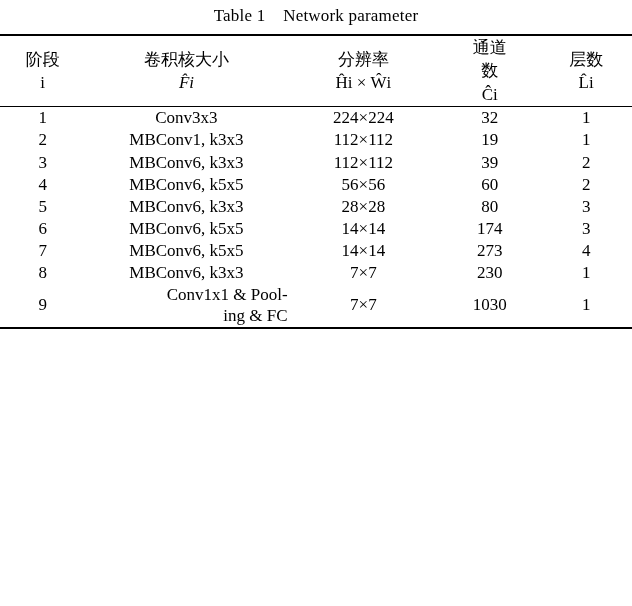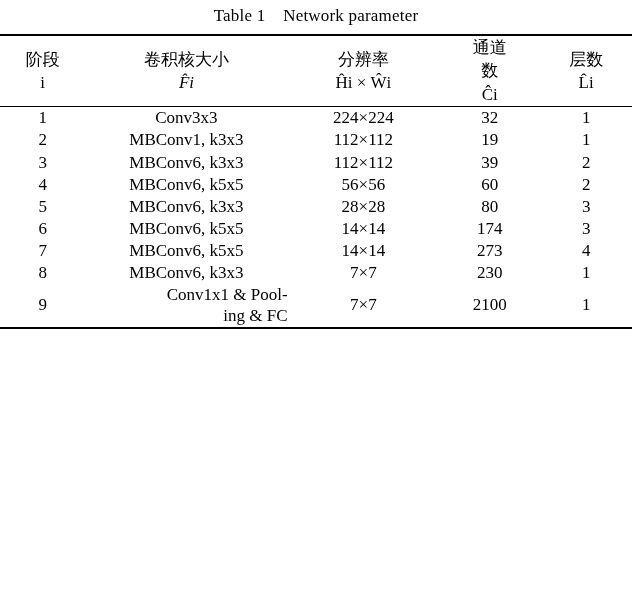--- a/index.html
+++ b/index.html
@@ -176,21 +176,21 @@
         <td>230</td>
         <td>1</td>
       </tr>
       <tr>
         <td>9</td>
         <td class="two-line narrow-stack">
           <span>Conv1x1 &amp; Pool-</span>
           <span>ing &amp; FC</span>
         </td>
         <td>7×7</td>
-        <td>2100</td>
+        <td>1030</td>
         <td>1</td>
       </tr>
       <tr>
         <td class="rule-bot" colspan="5" style="height:2px;padding:0;"></td>
       </tr>
     </tbody>
   </table>
 </div>
 
 </body></html>

